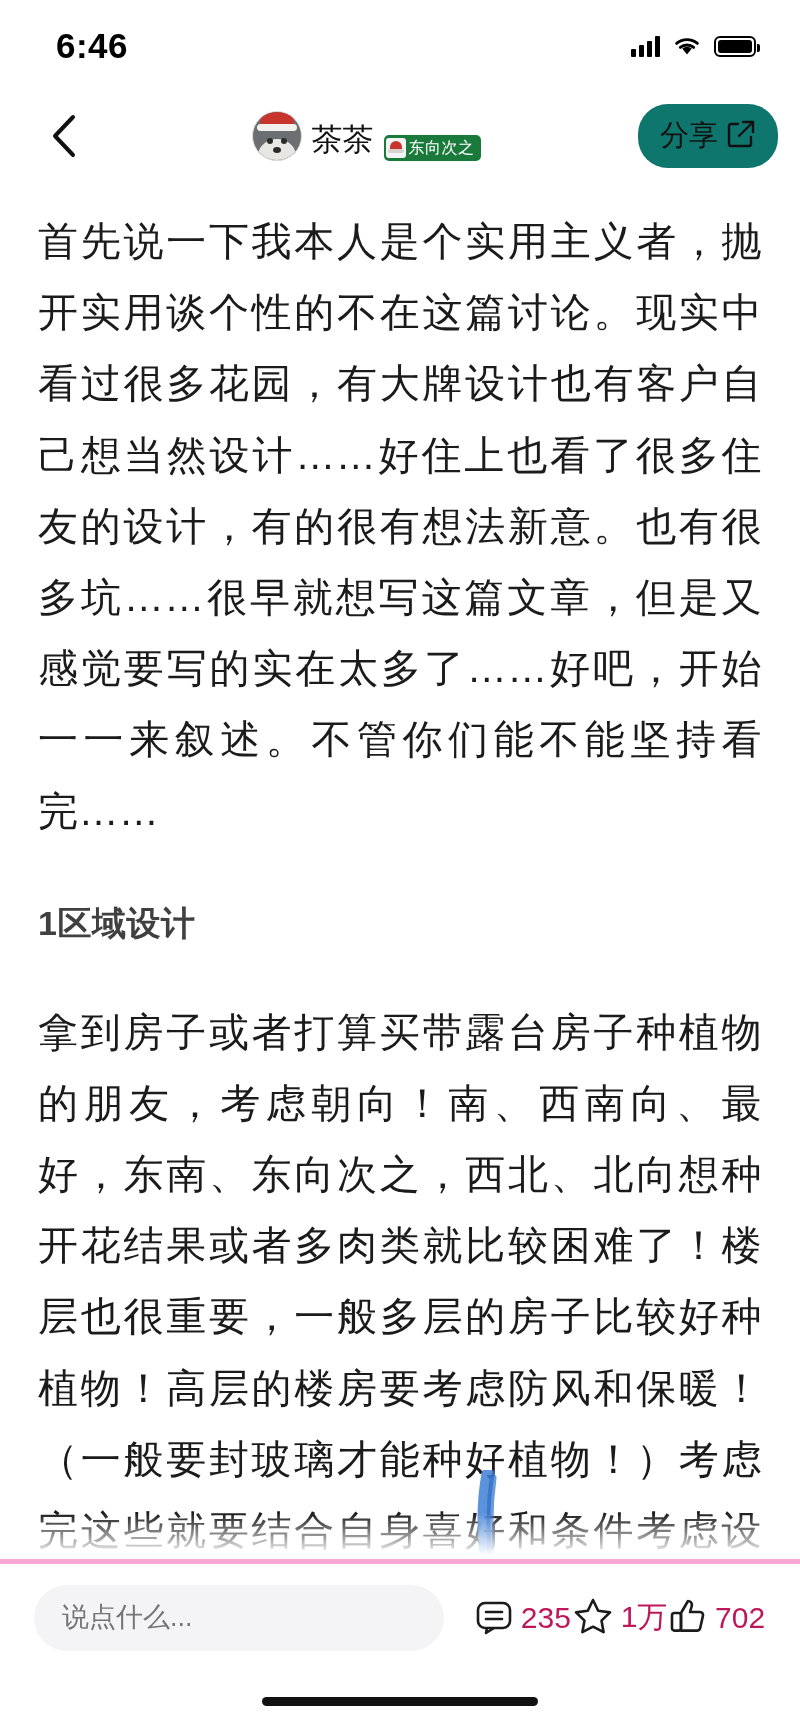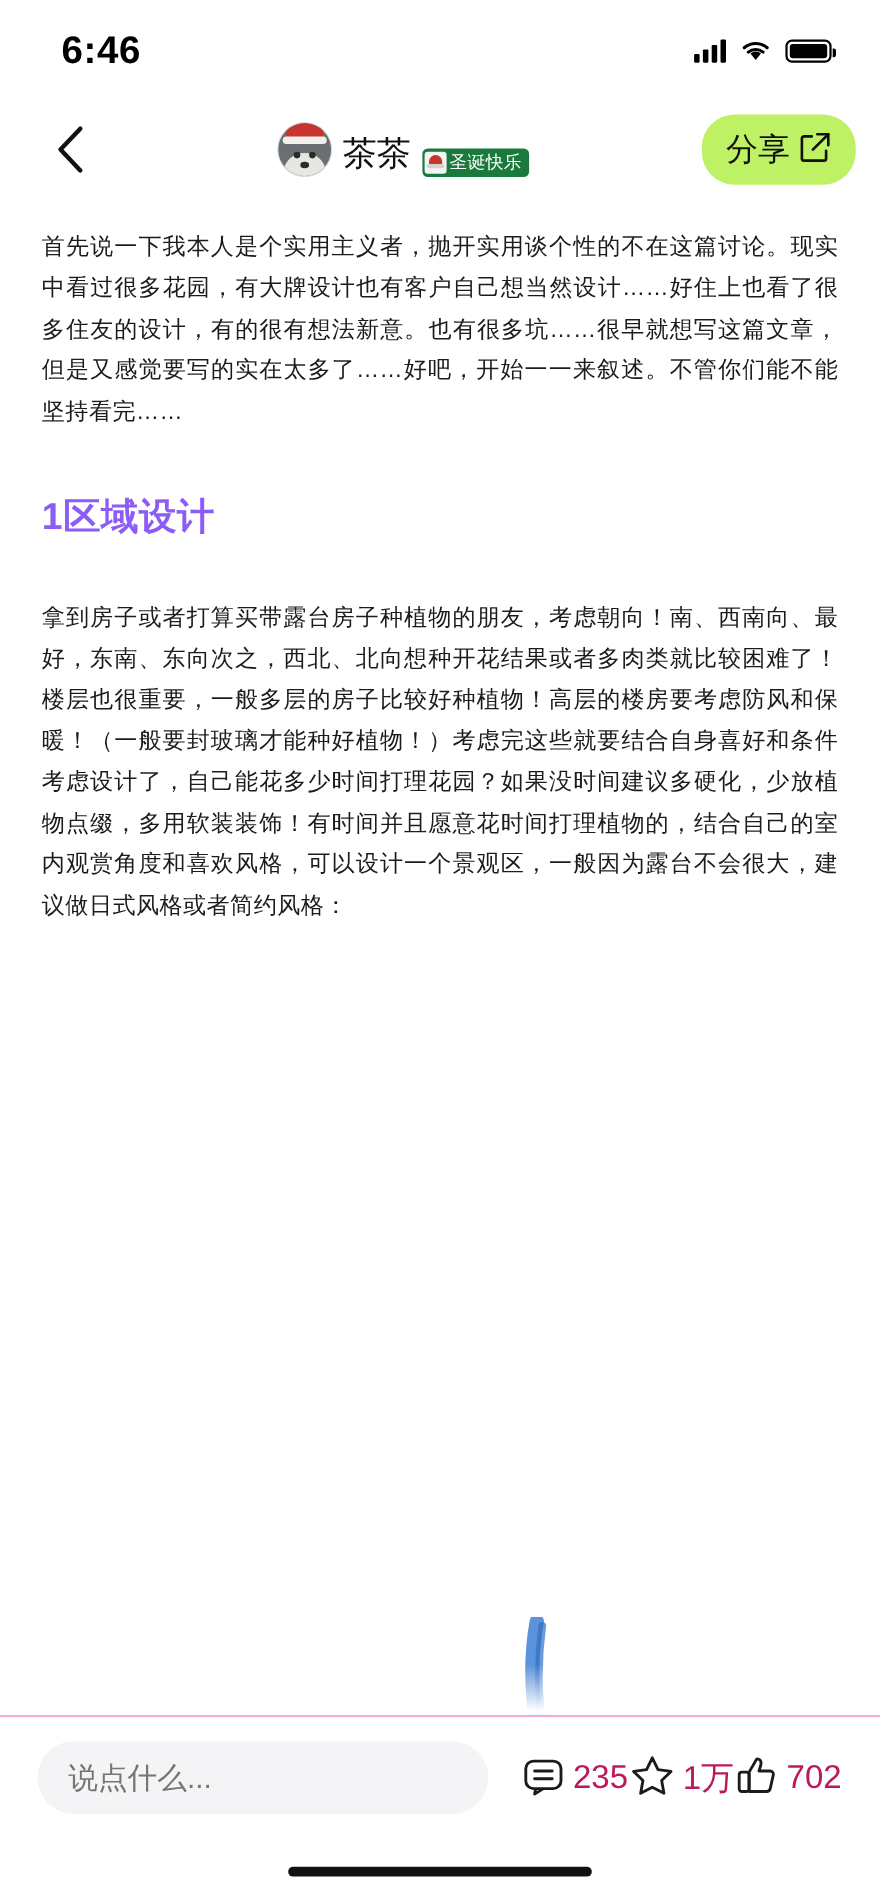--- a/index.html
+++ b/index.html
@@ -193,49 +193,49 @@
   .badge-text {
     font-size: 16px;
     color: #ffffff;
     white-space: nowrap;
     letter-spacing: 0.5px;
   }
   .share-btn {
     display: flex;
     align-items: center;
     gap: 8px;
-    background: #bef264;
+    background: #0f766e;
     border-radius: 30px;
     padding: 12px 22px;
     cursor: pointer;
     flex: 0 0 auto;
   }
   .share-btn .label {
     font-size: 29px;
     color: #111;
   }
 
   
   .content {
     flex: 1;
     overflow: hidden;
     padding: 26px 38px 0 38px;
     position: relative;
   }
   .para {
-    font-size: 21px;
+    font-size: 40px;
     line-height: 1.78;
     color: #1b1b1b;
     letter-spacing: 0.4px;
     text-align: justify;
   }
   .h2 {
     font-size: 34px;
     font-weight: 700;
-    color: #8b5cf6;
+    color: #404040;
     margin: 54px 0 50px 0;
     letter-spacing: 0.5px;
   }
   .caption {
     font-size: 32px;
     line-height: 1.78;
     color: #1b1b1b;
     margin-top: 34px;
   }
   .scribble {
@@ -250,21 +250,21 @@
     position: absolute;
     left: 0; right: 0; bottom: 0;
     height: 46px;
     background: linear-gradient(to bottom, rgba(255,255,255,0), #ffffff 92%);
   }
 
   
   .bottombar {
     flex: 0 0 112px;
     height: 112px;
-    border-top: 2px solid #f9a8d4;
+    border-top: 5px solid #f9a8d4;
     display: flex;
     align-items: center;
     padding: 0 34px;
     gap: 30px;
     background: #fff;
   }
   .comment-input {
     flex: 0 0 348px;
     height: 66px;
     background: #f4f4f6;
@@ -345,21 +345,21 @@
         <div class="dog-body"></div>
         <div class="eye-l"></div>
         <div class="eye-r"></div>
         <div class="nose"></div>
         <div class="hat"></div>
         <div class="hat-stripe"></div>
       </div>
       <div class="nick">茶茶</div>
       <div class="badge">
         <span class="badge-ico"></span>
-        <span class="badge-text">圣诞快乐</span>
+        <span class="badge-text">东向次之</span>
       </div>
     </div>
     <div class="share-btn">
       <span class="label">分享</span>
       <span>
         <svg width="30" height="30" viewBox="0 0 30 30">
           <path d="M12 5 H5 a2 2 0 0 0 -2 2 V25 a2 2 0 0 0 2 2 H23 a2 2 0 0 0 2 -2 V18" stroke="#111" stroke-width="2.4" fill="none" stroke-linecap="round" stroke-linejoin="round"></path>
           <path d="M17 3 H27 V13" stroke="#111" stroke-width="2.4" fill="none" stroke-linecap="round" stroke-linejoin="round"></path>
           <path d="M27 3 L13 17" stroke="#111" stroke-width="2.4" fill="none" stroke-linecap="round"></path>
         </svg>

